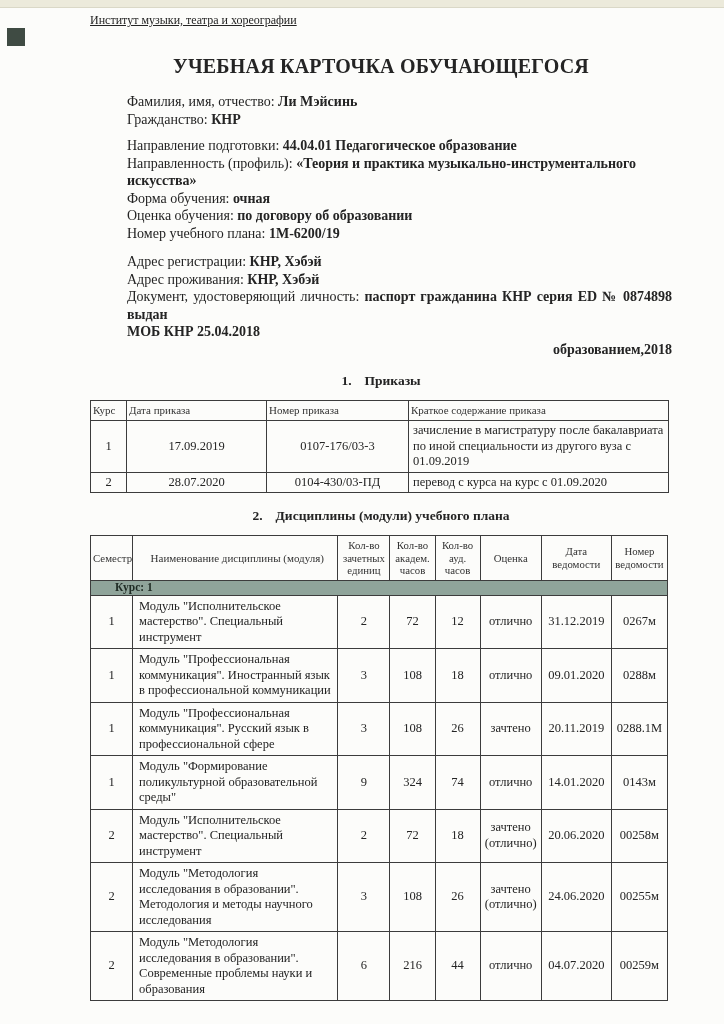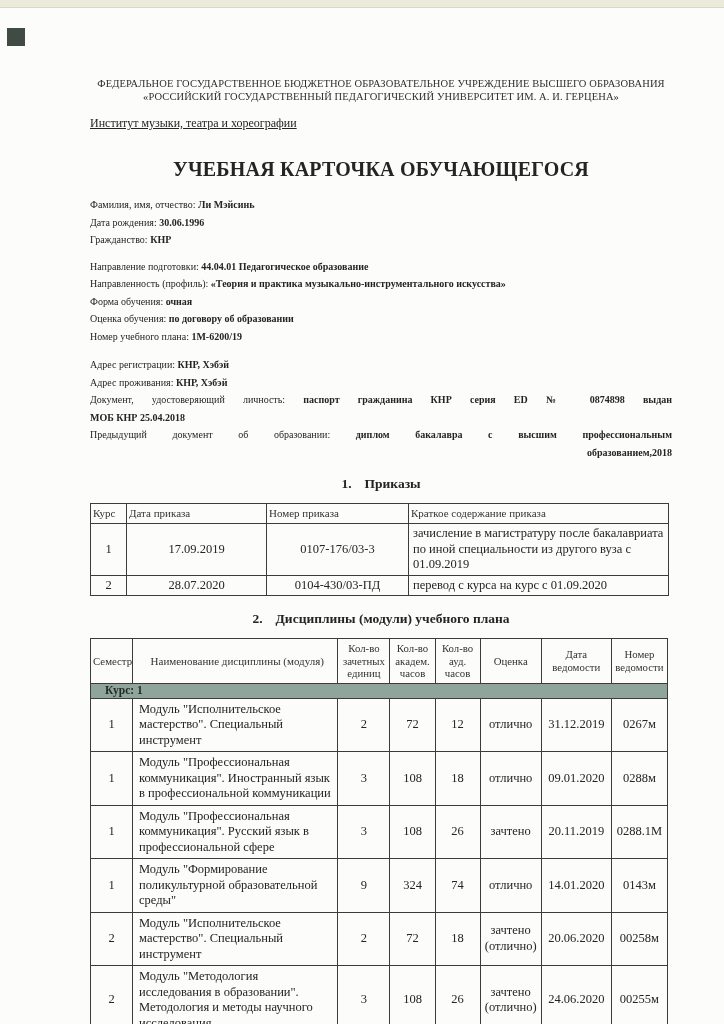--- a/index.html
+++ b/index.html
@@ -4,21 +4,21 @@
 <style>
   html,body{margin:0;padding:0;background:#ffffff;}
   .page{position:relative;width:724px;height:1024px;background:#fcfcfa;overflow:hidden;
         font-family:"Liberation Serif","DejaVu Serif",serif;color:#242424;}
   .topband{position:absolute;top:0;left:0;width:724px;height:7px;background:#eceadb;border-bottom:1px solid #dad8c7;}
   .corner-mark{position:absolute;top:28px;left:7px;width:18px;height:18px;background:#3f4b43;}
   .content{position:absolute;left:90px;top:0;width:582px;}
   .org{margin-top:78px;text-align:center;font-size:10.5px;line-height:12.5px;color:#2f2f2f;letter-spacing:0.1px;}
   .institute{margin-top:13px;font-size:12px;text-decoration:underline;}
   .doc-title{margin-top:27px;text-align:center;font-weight:bold;font-size:20px;letter-spacing:0.2px;}
-  .fields{font-size:10px;line-height:17.5px;}
+  .fields{font-size:14px;line-height:17.5px;margin-left:37px;}
   .blk1{margin-top:15px;}
   .blk2{margin-top:9px;}
   .blk3{margin-top:11px;}
   .fld b{font-weight:bold;}
   .just{text-align:justify;text-align-last:justify;}
   .line2flex{display:flex;justify-content:flex-end;font-weight:bold;}
   .section-h{text-align:center;font-weight:bold;font-size:13.5px;margin-top:15px;margin-bottom:11px;}
   .section-h .no{margin-right:13px;}
   table{border-collapse:collapse;table-layout:fixed;width:578px;}
   th,td{border:1px solid #3c3c3c;overflow:hidden;}
@@ -27,46 +27,41 @@
   .orders td{font-size:12.5px;line-height:15.5px;padding:2px 4px;vertical-align:middle;}
   .orders td.c{text-align:center;padding:2px 1px;}
   .orders td.l{text-align:left;}
   
   .disc th{font-weight:normal;font-size:10.8px;line-height:12.5px;padding:3px 2px;text-align:center;vertical-align:middle;color:#333;}
   .disc th.name{text-align:center;padding-left:6px;font-size:11px;}
   .disc td{font-size:12.5px;line-height:15.5px;vertical-align:middle;}
   .disc td.name{text-align:left;padding:3px 5px 3px 6px;}
   .disc td.num{text-align:center;padding:2px 1px;}
   .band td{background:#8fa49a;border-color:#3c3c3c;font-weight:bold;font-size:11.5px;line-height:13px;
-           color:#1f2b24;text-align:left;padding:0 0 1px 14px;}
+           color:#1f2b24;text-align:left;padding:0 0 1px 24px;}
   .tbl-wrap{margin-top:2px;}
 </style>
 </head>
 <body>
 
 <div class="page">
   <div class="topband"></div>
   <div class="corner-mark"></div>
 
   <div class="content">
 
-    <div class="org">
-      <div>ФЕДЕРАЛЬНОЕ ГОСУДАРСТВЕННОЕ БЮДЖЕТНОЕ ОБРАЗОВАТЕЛЬНОЕ УЧРЕЖДЕНИЕ ВЫСШЕГО ОБРАЗОВАНИЯ</div>
-      <div>«РОССИЙСКИЙ ГОСУДАРСТВЕННЫЙ ПЕДАГОГИЧЕСКИЙ УНИВЕРСИТЕТ ИМ. А. И. ГЕРЦЕНА»</div>
-    </div>
 
     <div class="institute">Институт музыки, театра и хореографии</div>
 
     <div class="doc-title">УЧЕБНАЯ КАРТОЧКА ОБУЧАЮЩЕГОСЯ</div>
 
     <div class="fields blk1">
 
         <div class="fld"><span>Фамилия, имя, отчество: </span><b>Ли Мэйсинь</b></div>
 
-        <div class="fld"><span>Дата рождения: </span><b>30.06.1996</b></div>
 
         <div class="fld"><span>Гражданство: </span><b>КНР</b></div>
 
     </div>
 
     <div class="fields blk2">
 
         <div class="fld"><span>Направление подготовки: </span><b>44.04.01 Педагогическое образование</b></div>
 
         <div class="fld"><span>Направленность (профиль): </span><b>«Теория и практика музыкально-инструментального искусства»</b></div>
@@ -80,21 +75,20 @@
     </div>
 
     <div class="fields blk3">
 
         <div class="fld"><span>Адрес регистрации: </span><b>КНР, Хэбэй</b></div>
 
         <div class="fld"><span>Адрес проживания: </span><b>КНР, Хэбэй</b></div>
 
       <div class="fld just"><span>Документ, удостоверяющий личность: </span><b>паспорт гражданина КНР серия ED № 0874898 выдан</b></div>
       <div class="fld"><b>МОБ КНР 25.04.2018</b></div>
-      <div class="fld just"><span>Предыдущий документ об образовании: </span><b>диплом бакалавра с высшим профессиональным</b></div>
       <div class="fld line2flex">
           <span>образованием,</span>
           <span>2018</span>
         </div>
     </div>
 
     <div class="section-h">
       <span class="no">1.</span><span>Приказы</span>
     </div>
 

